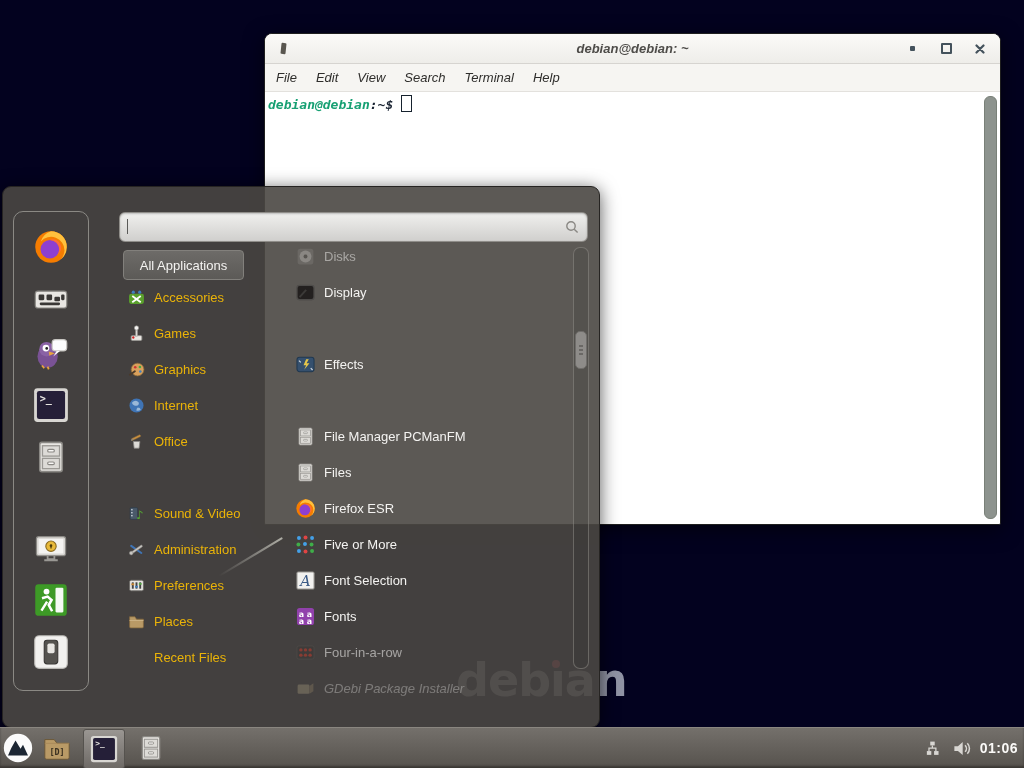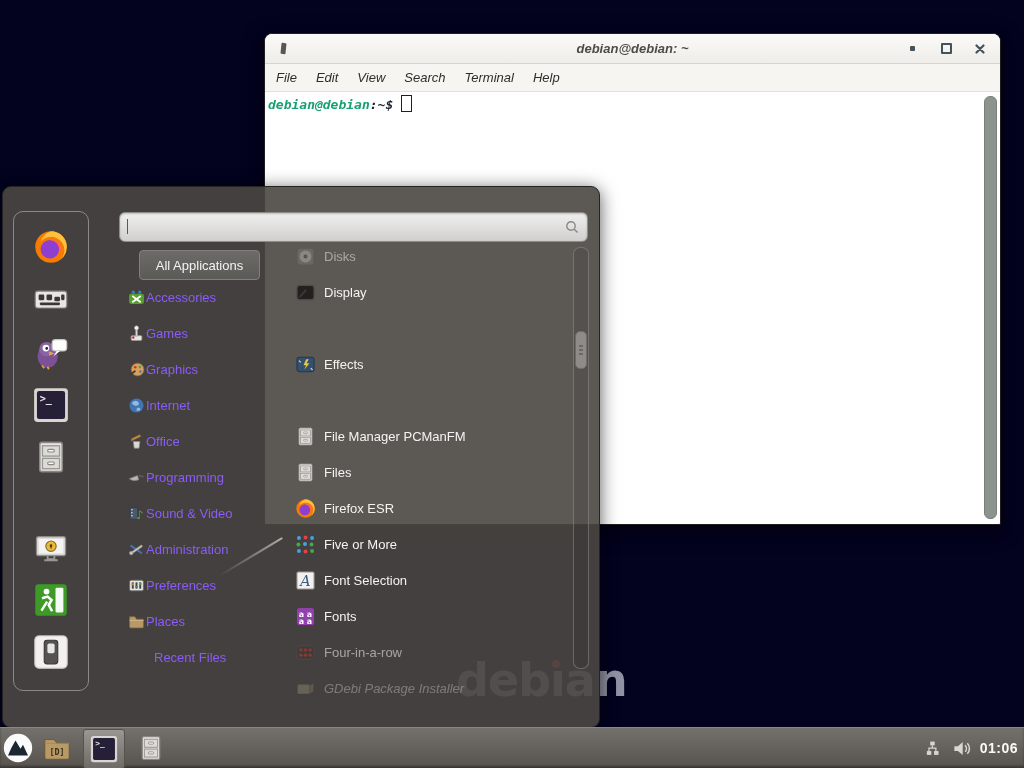--- a/index.html
+++ b/index.html
@@ -52,24 +52,24 @@
   .searchbox{position:absolute;left:116px;top:25px;width:467px;height:28px;border-radius:6px;
     background:linear-gradient(#f0f0ee,#d0cfcd);border:1px solid #8f8d89;
     box-shadow:inset 0 1px 2px rgba(0,0,0,.22);}
   .search-input{position:absolute;inset:0;background:transparent;border:none;outline:none;
     padding-left:8px;font-size:13px;color:#333;font-family:"Liberation Sans",sans-serif;}
   .search-caret{position:absolute;left:7px;top:6px;width:1px;height:15px;background:#5a5a58;}
   .search-icon{position:absolute;right:7px;top:6px;width:16px;height:16px;}
 
   .allapps{position:absolute;left:120px;top:63px;width:119px;height:28px;
     background:linear-gradient(#6d6b68,#5c5a57);border:1px solid #82807c;border-radius:4px;
-    color:#f4f3f1;font-size:13px;display:flex;align-items:center;justify-content:center;cursor:pointer;margin-left:16px;}
-
-  .cat-row{position:absolute;left:125px;height:36px;display:flex;align-items:center;gap:1px;
-    color:#8b5cf6;font-size:13px;cursor:pointer;white-space:nowrap;justify-content:flex-end;}
+    color:#f4f3f1;font-size:13px;display:flex;align-items:center;justify-content:center;cursor:pointer;}
+
+  .cat-row{position:absolute;left:125px;height:36px;display:flex;align-items:center;gap:9px;
+    color:#eab308;font-size:13px;cursor:pointer;white-space:nowrap;justify-content:flex-end;}
   .cat-row .ic{width:17px;height:17px;flex:none;}
   .cat-row .ic svg{width:100%;height:100%;display:block;}
 
   .app-row{position:absolute;left:292px;height:36px;display:flex;align-items:center;gap:8px;
     color:#f4f3f1;font-size:13px;cursor:pointer;white-space:nowrap;}
   .app-row .ic{width:21px;height:21px;flex:none;}
   .app-row .ic svg{width:100%;height:100%;display:block;}
   .dim50{opacity:.5;} .dim55{opacity:.55;} .dim32{opacity:.32;font-style:italic;}
 
   .apps-scrollbar{position:absolute;left:570px;top:60px;width:14px;height:420px;
@@ -275,29 +275,20 @@
     <div class="cat-row" style="top:236px">
       <span class="ic">
           <svg viewBox="0 0 16 16">
             <path d="M5 8h6.2l-.8 6.3H5.8z" fill="#dcdad6" stroke="#8a8884" stroke-width="0.7"></path>
             <rect x="2.8" y="3.4" width="9.5" height="2" rx="1" transform="rotate(-26 7.5 4.4)" fill="#c98f3f" stroke="#8a6a3a" stroke-width="0.4"></rect>
             <path d="M3 7l2.2-1.4" stroke="#8a8884" stroke-width="1"></path>
           </svg>
         </span>
       <span>Office</span>
     </div>
-    <div class="cat-row" style="top:272px">
-      <span class="ic">
-          <svg viewBox="0 0 16 16">
-            <path d="M1 9.2L9 6l1.2 4.2Q5 12.5 1 9.2z" fill="#b8b6b2" stroke="#7a7874" stroke-width="0.6"></path>
-            <rect x="10" y="5.8" width="5" height="1.9" rx="0.9" transform="rotate(16 12.5 6.7)" fill="#5a5856"></rect>
-          </svg>
-        </span>
-      <span>Programming</span>
-    </div>
     <div class="cat-row" style="top:308px">
       <span class="ic">
           <svg viewBox="0 0 16 16">
             <rect x="2" y="2.5" width="7" height="11" rx="1" fill="#4a5a6a" stroke="#2a3a4a" stroke-width="0.6"></rect>
             <g fill="#cfd8e0">
               <rect x="3" y="3.8" width="1.3" height="1.3"></rect>
               <rect x="3" y="6.6" width="1.3" height="1.3"></rect>
               <rect x="3" y="9.4" width="1.3" height="1.3"></rect>
             </g>
             <text x="7.6" y="13.5" font-size="11" fill="#55aa33" font-weight="bold" font-family="'DejaVu Sans',sans-serif">♪</text>

